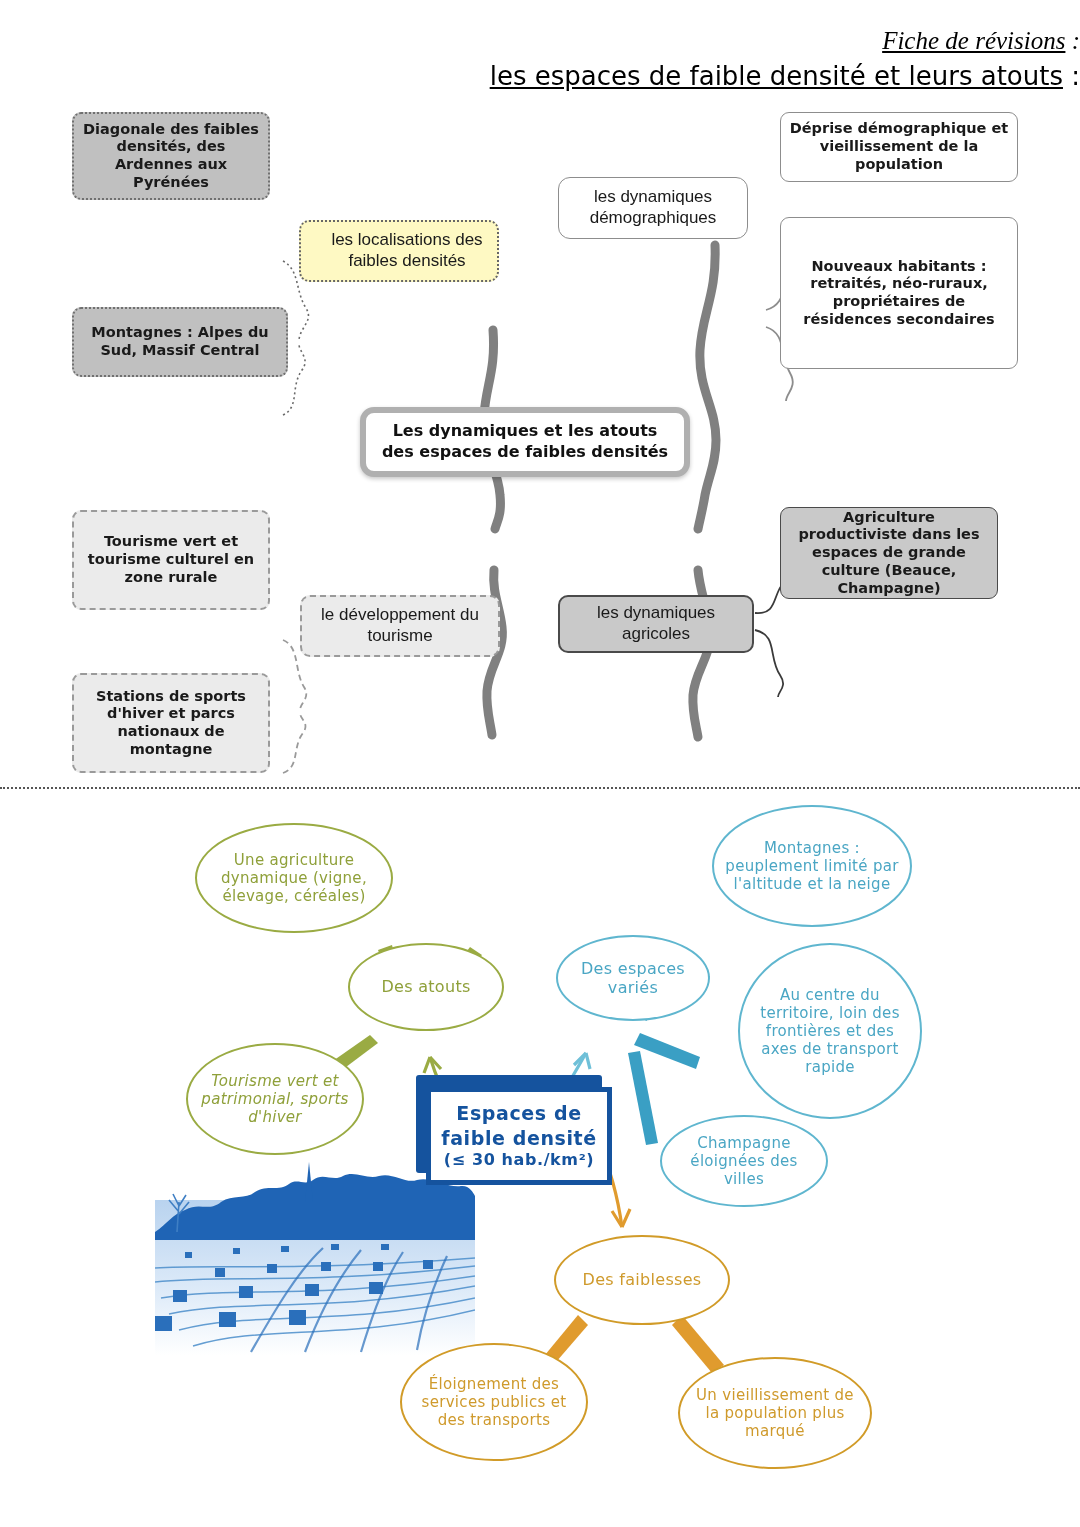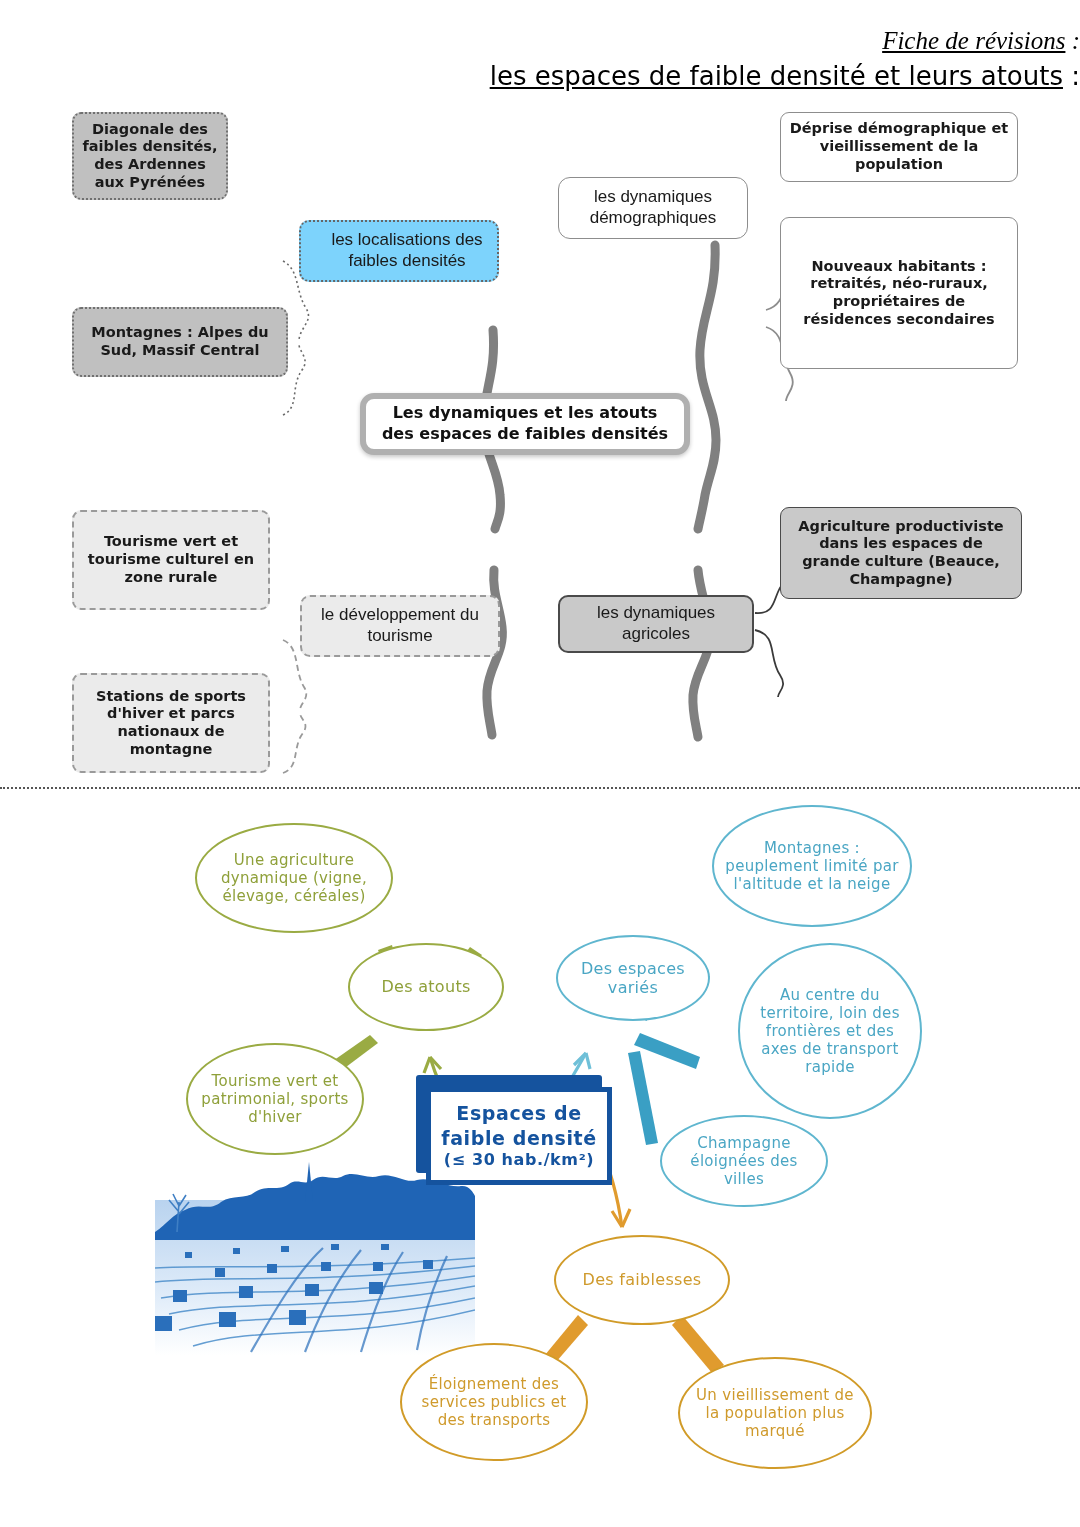--- a/index.html
+++ b/index.html
@@ -50,21 +50,21 @@
   .leaf-grey-dash{ background:#ebebeb; border:2px dashed #9a9a9a; }
   .leaf-white{ background:#ffffff; border:1.6px solid #8d8d8d; }
   .leaf-grey-solid{ background:#c9c9c9; border:1.8px solid #4a4a4a; }
 
   
   .branch{
     font-family:"Liberation Sans", sans-serif;
     font-weight:normal;font-size:17px;
     border-radius:10px;padding:5px 8px;
   }
-  .branch-grey-dot{ background:#7dd3fc; border:2px dotted #666;padding-left:24px; }
+  .branch-grey-dot{ background:#fef9c3; border:2px dotted #666;padding-left:24px; }
   .branch-grey-dash{ background:#ebebeb; border:2px dashed #9a9a9a; }
   .branch-white{ background:#ffffff; border:1.8px solid #8d8d8d; }
   .branch-grey-solid{ background:#c9c9c9; border:2px solid #4a4a4a; }
 
   
   .central{
     position:absolute;
     box-sizing:border-box;
     background:#ffffff;
     border:6px solid #b0b0b0;
@@ -151,21 +151,21 @@
       <path d="M766,215 C786,210 782,190 792,175 C800,163 788,158 788,152" fill="none" stroke="#8d8d8d" stroke-width="1.8"></path>
       <path d="M766,232 C786,238 780,260 790,278 C798,292 786,298 786,306" fill="none" stroke="#8d8d8d" stroke-width="1.8"></path>
 
       <path d="M283,545 C300,552 294,576 304,592 C311,603 300,608 300,615" fill="none" stroke="#9a9a9a" stroke-width="1.8" stroke-dasharray="6,4"></path>
       <path d="M283,678 C300,672 292,652 303,638 C310,628 300,624 300,618" fill="none" stroke="#9a9a9a" stroke-width="1.8" stroke-dasharray="6,4"></path>
 
       <path d="M755,518 C778,520 772,500 784,487 C792,478 782,472 782,466" fill="none" stroke="#3a3a3a" stroke-width="1.8"></path>
       <path d="M755,535 C778,540 768,562 780,580 C788,592 778,596 778,602" fill="none" stroke="#3a3a3a" stroke-width="1.8"></path>
     </svg>
 
-    <div class="node leaf leaf-grey-dot" style="left:72px;top:17px;width:156px;height:88px;">
+    <div class="node leaf leaf-grey-dot" style="left:72px;top:17px;width:198px;height:88px;">
       <span>Diagonale des faibles densités, des Ardennes aux Pyrénées</span>
     </div>
     <div class="node leaf leaf-grey-dot" style="left:72px;top:212px;width:216px;height:70px;">
       <span>Montagnes : Alpes du Sud, Massif Central</span>
     </div>
 
     <div class="node branch branch-grey-dot" style="left:299px;top:125px;width:200px;height:62px;">
       <span>les localisations des faibles densités</span>
     </div>
 
@@ -173,21 +173,21 @@
       <span>les dynamiques démographiques</span>
     </div>
 
     <div class="node leaf leaf-white" style="left:780px;top:17px;width:238px;height:70px;">
       <span>Déprise démographique et vieillissement de la population</span>
     </div>
     <div class="node leaf leaf-white" style="left:780px;top:122px;width:238px;height:152px;">
       <span>Nouveaux habitants : retraités, néo-ruraux, propriétaires de résidences secondaires</span>
     </div>
 
-    <div class="central" style="left:360px;top:298px;width:330px;height:62px;">
+    <div class="central" style="left:360px;top:312px;width:330px;height:70px;">
       <div>
         <div>Les dynamiques et les atouts</div>
         <div>des espaces de faibles densités</div>
       </div>
     </div>
 
     <div class="node leaf leaf-grey-dash" style="left:72px;top:415px;width:198px;height:100px;">
       <span>Tourisme vert et tourisme culturel en zone rurale</span>
     </div>
     <div class="node leaf leaf-grey-dash" style="left:72px;top:578px;width:198px;height:100px;">
@@ -195,21 +195,21 @@
     </div>
 
     <div class="node branch branch-grey-dash" style="left:300px;top:500px;width:200px;height:62px;">
       <span>le développement du tourisme</span>
     </div>
 
     <div class="node branch branch-grey-solid" style="left:558px;top:500px;width:196px;height:58px;">
       <span>les dynamiques agricoles</span>
     </div>
 
-    <div class="node leaf leaf-grey-solid" style="left:780px;top:412px;width:242px;height:92px;">
+    <div class="node leaf leaf-grey-solid" style="left:780px;top:412px;width:218px;height:92px;">
       <span>Agriculture productiviste dans les espaces de grande culture (Beauce, Champagne)</span>
     </div>
   </div>
 
   <div class="divider"></div>
 
   <div id="botmap">
 
     <svg class="photo" style="left:155px;top:345px;" width="320" height="215">
       <defs>
@@ -292,21 +292,21 @@
       <path d="M600,352 C612,378 618,404 622,432" fill="none" stroke="#e09b2e" stroke-width="3.2"></path>
       <path d="M622,432 L612,416 M622,432 L630,414" fill="none" stroke="#e09b2e" stroke-width="3.2"></path>
 
       <path d="M578,520 L540,566 L550,574 L588,530 Z" fill="#e09b2e"></path>
       <path d="M682,520 L724,570 L712,578 L672,530 Z" fill="#e09b2e"></path>
     </svg>
 
     <div class="bubble b-green" style="left:195px;top:28px;width:198px;height:110px;">
       <span>Une agriculture dynamique (vigne, élevage, céréales)</span>
     </div>
-    <div class="bubble b-green" style="left:186px;top:248px;width:178px;height:112px;">
+    <div class="bubble b-green" style="left:186px;top:248px;width:178px;height:112px;font-style:italic;">
       <span>Tourisme vert et patrimonial, sports d'hiver</span>
     </div>
     <div class="bubble b-green b-hub" style="left:348px;top:148px;width:156px;height:88px;">
       <span>Des atouts</span>
     </div>
 
     <div class="bubble b-blue" style="left:712px;top:10px;width:200px;height:122px;">
       <span>Montagnes : peuplement limité par l'altitude et la neige</span>
     </div>
     <div class="bubble b-blue" style="left:738px;top:148px;width:184px;height:176px;">

